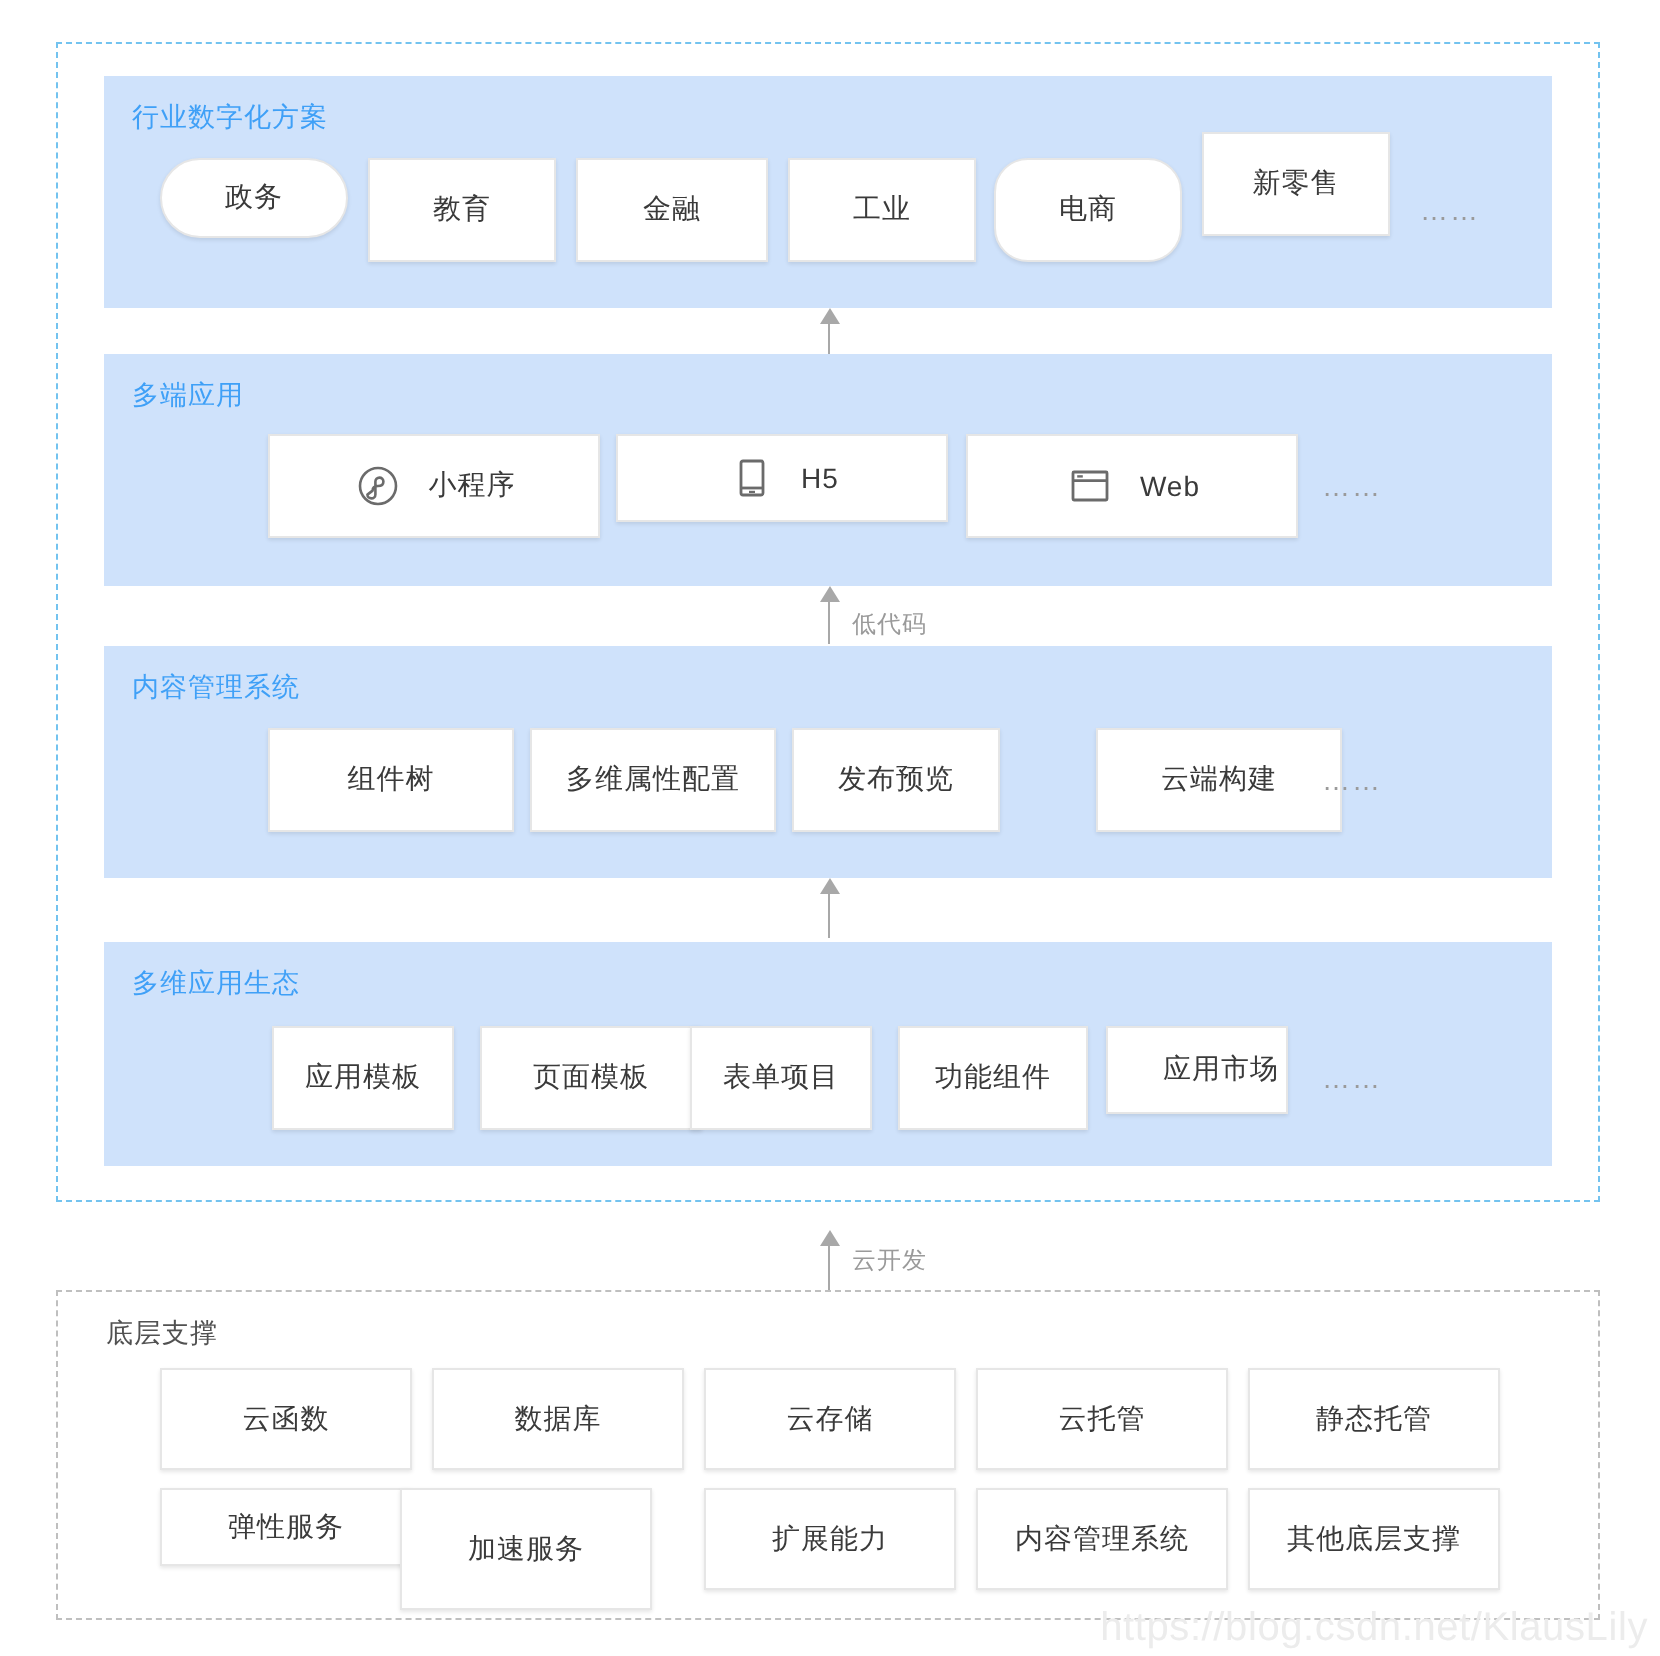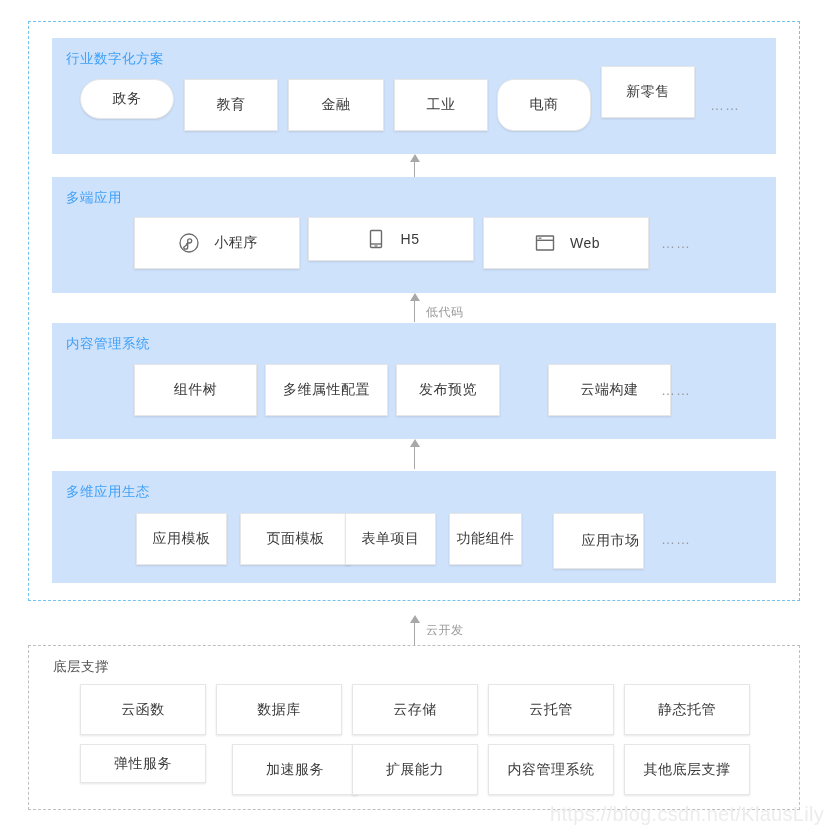--- a/index.html
+++ b/index.html
@@ -234,24 +234,24 @@
 </div>
 <div class="card" style="left:136px; top:513px; width:91px; height:52px;">
   <span>应用模板</span>
 </div>
 <div class="card" style="left:240px; top:513px; width:111px; height:52px;">
   <span>页面模板</span>
 </div>
 <div class="card" style="left:345px; top:513px; width:91px; height:52px;">
   <span>表单项目</span>
 </div>
-<div class="card" style="left:449px; top:513px; width:73px; height:52px;font-family:Liberation Mono, monospace;">
+<div class="card" style="left:449px; top:513px; width:95px; height:52px;font-family:Liberation Mono, monospace;">
   <span>功能组件</span>
 </div>
-<div class="card" style="left:553px; top:513px; width:91px; height:56px;padding-left:24px;">
+<div class="card" style="left:553px; top:513px; width:91px; height:44px;padding-left:24px;">
   <span>应用市场</span>
 </div>
 <div class="ellipsis" style="left:661px; top:531px;">……</div>
 
 <div class="arrow" style="left:408px; top:615px; height:30px;">
   <div class="head"></div>
   <div class="shaft"></div>
 </div>
 <div class="arrow-label" style="left:426px; top:622px;">云开发</div>
 
@@ -271,21 +271,21 @@
 <div class="card" style="left:488px; top:684px; width:126px; height:51px;">
   <span>云托管</span>
 </div>
 <div class="card" style="left:624px; top:684px; width:126px; height:51px;">
   <span>静态托管</span>
 </div>
 
 <div class="card" style="left:80px; top:744px; width:126px; height:39px;">
   <span>弹性服务</span>
 </div>
-<div class="card" style="left:232px; top:744px; width:126px; height:51px;">
+<div class="card" style="left:200px; top:744px; width:126px; height:61px;">
   <span>加速服务</span>
 </div>
 <div class="card" style="left:352px; top:744px; width:126px; height:51px;">
   <span>扩展能力</span>
 </div>
 <div class="card" style="left:488px; top:744px; width:126px; height:51px;">
   <span>内容管理系统</span>
 </div>
 <div class="card" style="left:624px; top:744px; width:126px; height:51px;">
   <span>其他底层支撑</span>

